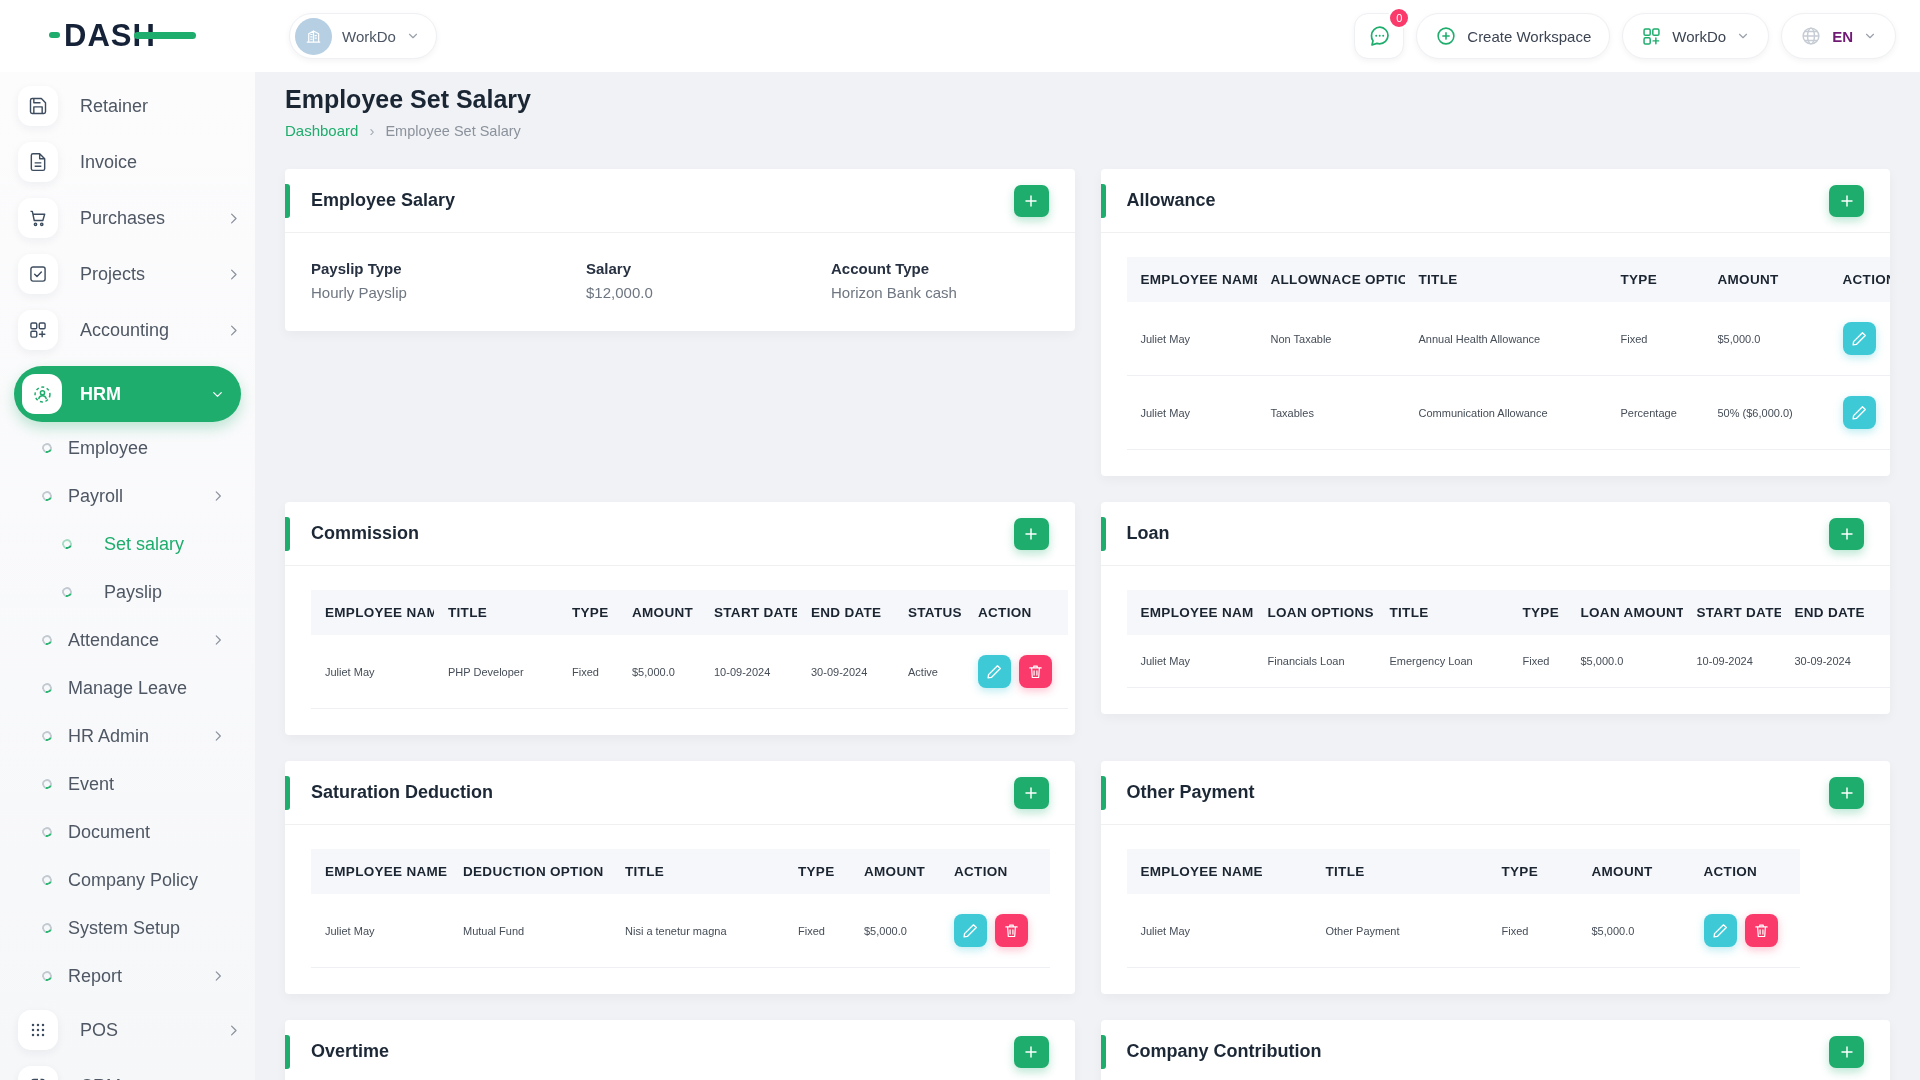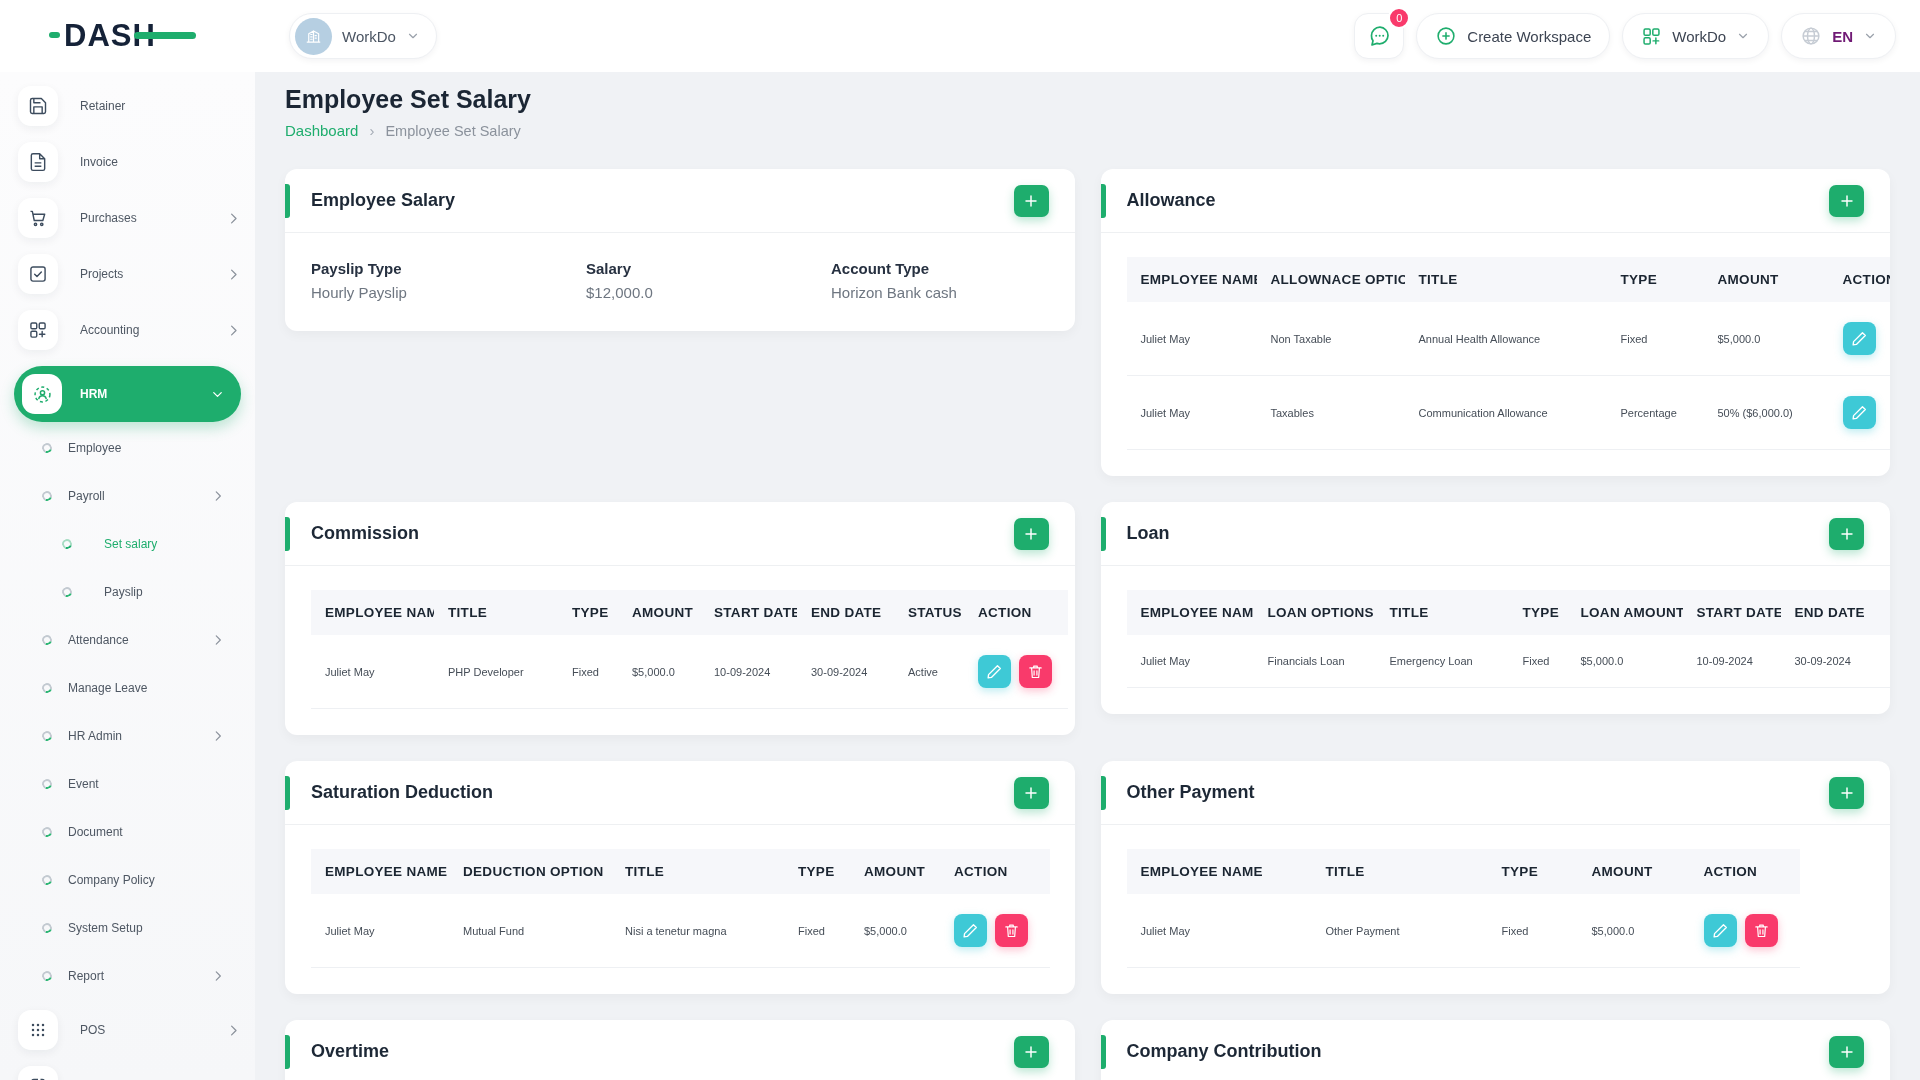--- a/index.html
+++ b/index.html
@@ -35,21 +35,21 @@
 
   
   .shell { display:flex; height:1008px; }
 
   
   .sidebar { width:255px; flex:0 0 255px; background:linear-gradient(180deg,#fcfcfd,#f6f7f9);
              padding-top:14px; overflow:hidden; }
   .s-item { display:flex; align-items:center; height:40px; margin:0 14px 16px 18px; cursor:pointer; }
   .tile { width:40px; height:40px; flex:0 0 40px; background:#fff; border-radius:13px;
           box-shadow:0 3px 10px rgba(20,30,50,.06); display:flex; align-items:center; justify-content:center; }
-  .s-label { margin-left:22px; font-size:12px; color:#4e5763; white-space:nowrap; }
+  .s-label { margin-left:22px; font-size:18px; color:#4e5763; white-space:nowrap; }
   .chev { margin-left:auto; display:flex; }
   .s-item.active { background:#1ead6d; border-radius:28px; height:56px;
                    margin:0 14px 12px 14px; padding:0 16px 0 8px;
                    box-shadow:0 6px 14px rgba(30,173,109,.28); }
   .s-item.active .tile { box-shadow:none; }
   .s-item.active .s-label { color:#fff; font-weight:700; margin-left:18px; }
   .s-sub { display:flex; align-items:center; height:28px; margin:0 30px 20px 42px; cursor:pointer; }
   .s-sub2 { margin-left:62px;gap:16px; }
   .bullet { width:10px; height:10px; flex:0 0 10px; border-radius:50%;
             border:2px solid #c3cad1; border-bottom-color:#2bb673; transform:rotate(-25deg); }
@@ -59,21 +59,21 @@
 
   
   .main { flex:1; background:#f0f2f5; padding:10px 30px 0; overflow:hidden; }
   .page-title { font-size:25px; font-weight:700; color:#1b2634; line-height:34px; }
   .breadcrumb { display:flex; align-items:center; margin:6px 0 30px; }
   .bc-link { font-size:15px; color:#1ead6d; text-decoration:none; cursor:pointer; }
   .bc-sep { margin:0 11px; color:#a4abb5; font-size:15px; }
   .bc-cur { font-size:14.5px; color:#8b929c; }
 
   .grid { display:grid; grid-template-columns:1fr 1fr; gap:26px; align-items:start; }
-  .card { background:#fff; border-radius:12px; overflow:hidden;
+  .card { background:#fff; border-radius:4px; overflow:hidden;
           box-shadow:0 4px 12px rgba(24,28,35,.04); }
   .card-head { position:relative; display:flex; align-items:center; height:64px;
                padding:0 26px; border-bottom:1px solid #eef0f2; }
   .accent { position:absolute; left:0; top:15px; width:5px; height:34px;
             background:#1ead6d; border-radius:0 3px 3px 0; }
   .card-title { font-size:18px; font-weight:700; color:#1d2836; }
   .add-btn { margin-left:auto; width:35px; height:32px; border:none; border-radius:7px;
              background:#1ead6d; display:flex; align-items:center; justify-content:center;
              cursor:pointer; box-shadow:0 4px 10px rgba(30,173,109,.3); }
   .card-cut { min-height:120px; }

